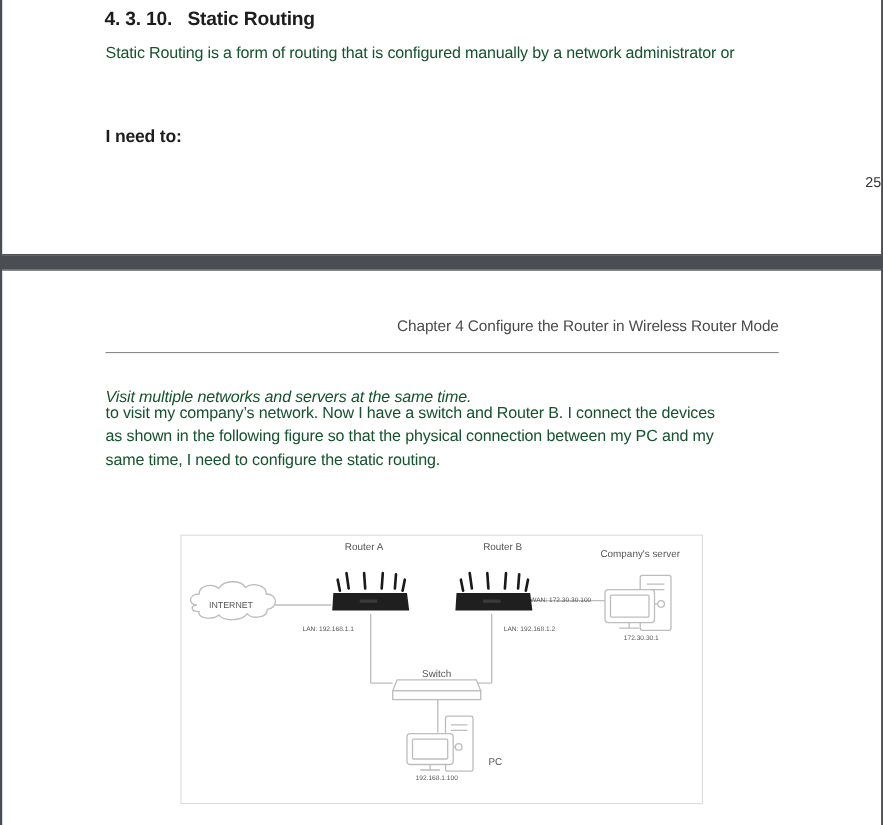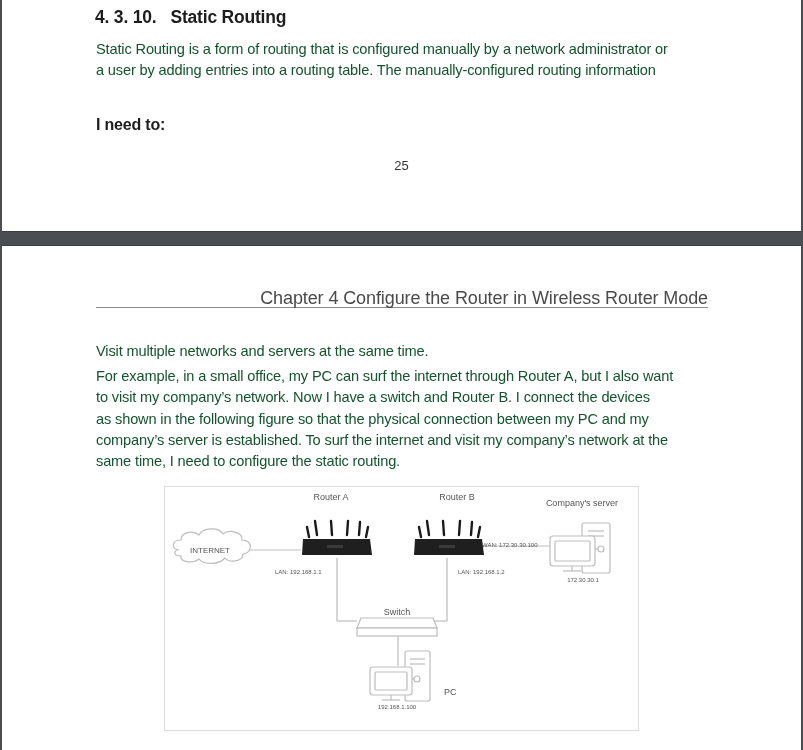--- a/index.html
+++ b/index.html
@@ -24,63 +24,60 @@
     .para {
       position: absolute; left: 94px; font-size: 14.6px; line-height: 21.3px;
       color: #14532d; white-space: nowrap; letter-spacing: -0.15px;
     }
     .para-1 { top: 39px; }
     .subheading {
       position: absolute; left: 94px; top: 116px; font-size: 16px; font-weight: bold;
       color: #1d1d1d; letter-spacing: -0.2px;
     }
     .page-number {
-      position: absolute; left: 0; width: 799px; top: 158px; text-align: center;
+      position: absolute; left: 0; width: 799px; top: 158px; text-align: right;
       font-size: 13px; color: #333;
     }
 
     .chapter-header {
       position: absolute; left: 94px; width: 612px; top: 42px; height: 18px;
-      text-align: right; font-size: 18px; color: #4a4a4a;
-      border-bottom: 1px solid #8a8a8a; padding-bottom: 1px; white-space: nowrap;
+      text-align: right; font-size: 14px; color: #4a4a4a;
+      border-bottom: 1px solid #8a8a8a; padding-bottom: 14px; white-space: nowrap;
       letter-spacing: -0.1px;
     }
-    .para-2 { top: 95px; }
+    .para-2 { top: 105px; font-style: italic; }
     .para-3 { top: 120px; }
 
     .diagram {
       position: absolute; left: 162px; top: 240px; width: 475px; height: 245px;
       border: 1.5px solid #dcdcdc; box-sizing: border-box;
     }
     .diagram svg { position: absolute; left: 0; top: 0; }
     .dlabel { font-family: "Liberation Sans", sans-serif; fill: #555; }
   </style>
 </head>
 <body>
 
 <div class="page page-top">
   <div class="section-heading">
     <span class="num">4. 3. 10.</span><span>Static Routing</span>
   </div>
   <div class="para para-1">
     <div>Static Routing is a form of routing that is configured manually by a network administrator or</div>
-    <div>a user by adding entries into a routing table. The manually-configured routing information</div>
   </div>
   <div class="subheading">I need to:</div>
   <div class="page-number">25</div>
 </div>
 
 <div class="page page-bottom">
   <div class="chapter-header">Chapter 4  Configure the Router in Wireless Router Mode</div>
   <div class="para para-2">Visit multiple networks and servers at the same time.</div>
   <div class="para para-3">
-    <div>For example, in a small office, my PC can surf the internet through Router A, but I also want</div>
     <div>to visit my company’s network. Now I have a switch and Router B. I connect the devices</div>
     <div>as shown in the following figure so that the physical connection between my PC and my</div>
-    <div>company’s server is established. To surf the internet and visit my company’s network at the</div>
     <div>same time, I need to configure the static routing.</div>
   </div>
 
   <div class="diagram">
     <svg width="475" height="245" viewBox="0 0 475 245">
 
       <g stroke="#bdbdbd" stroke-width="1.2" fill="none">
         <line x1="84" y1="63" x2="136" y2="63"></line>
         <line x1="172" y1="71" x2="172" y2="134"></line>
         <line x1="172" y1="134" x2="192" y2="134"></line>

